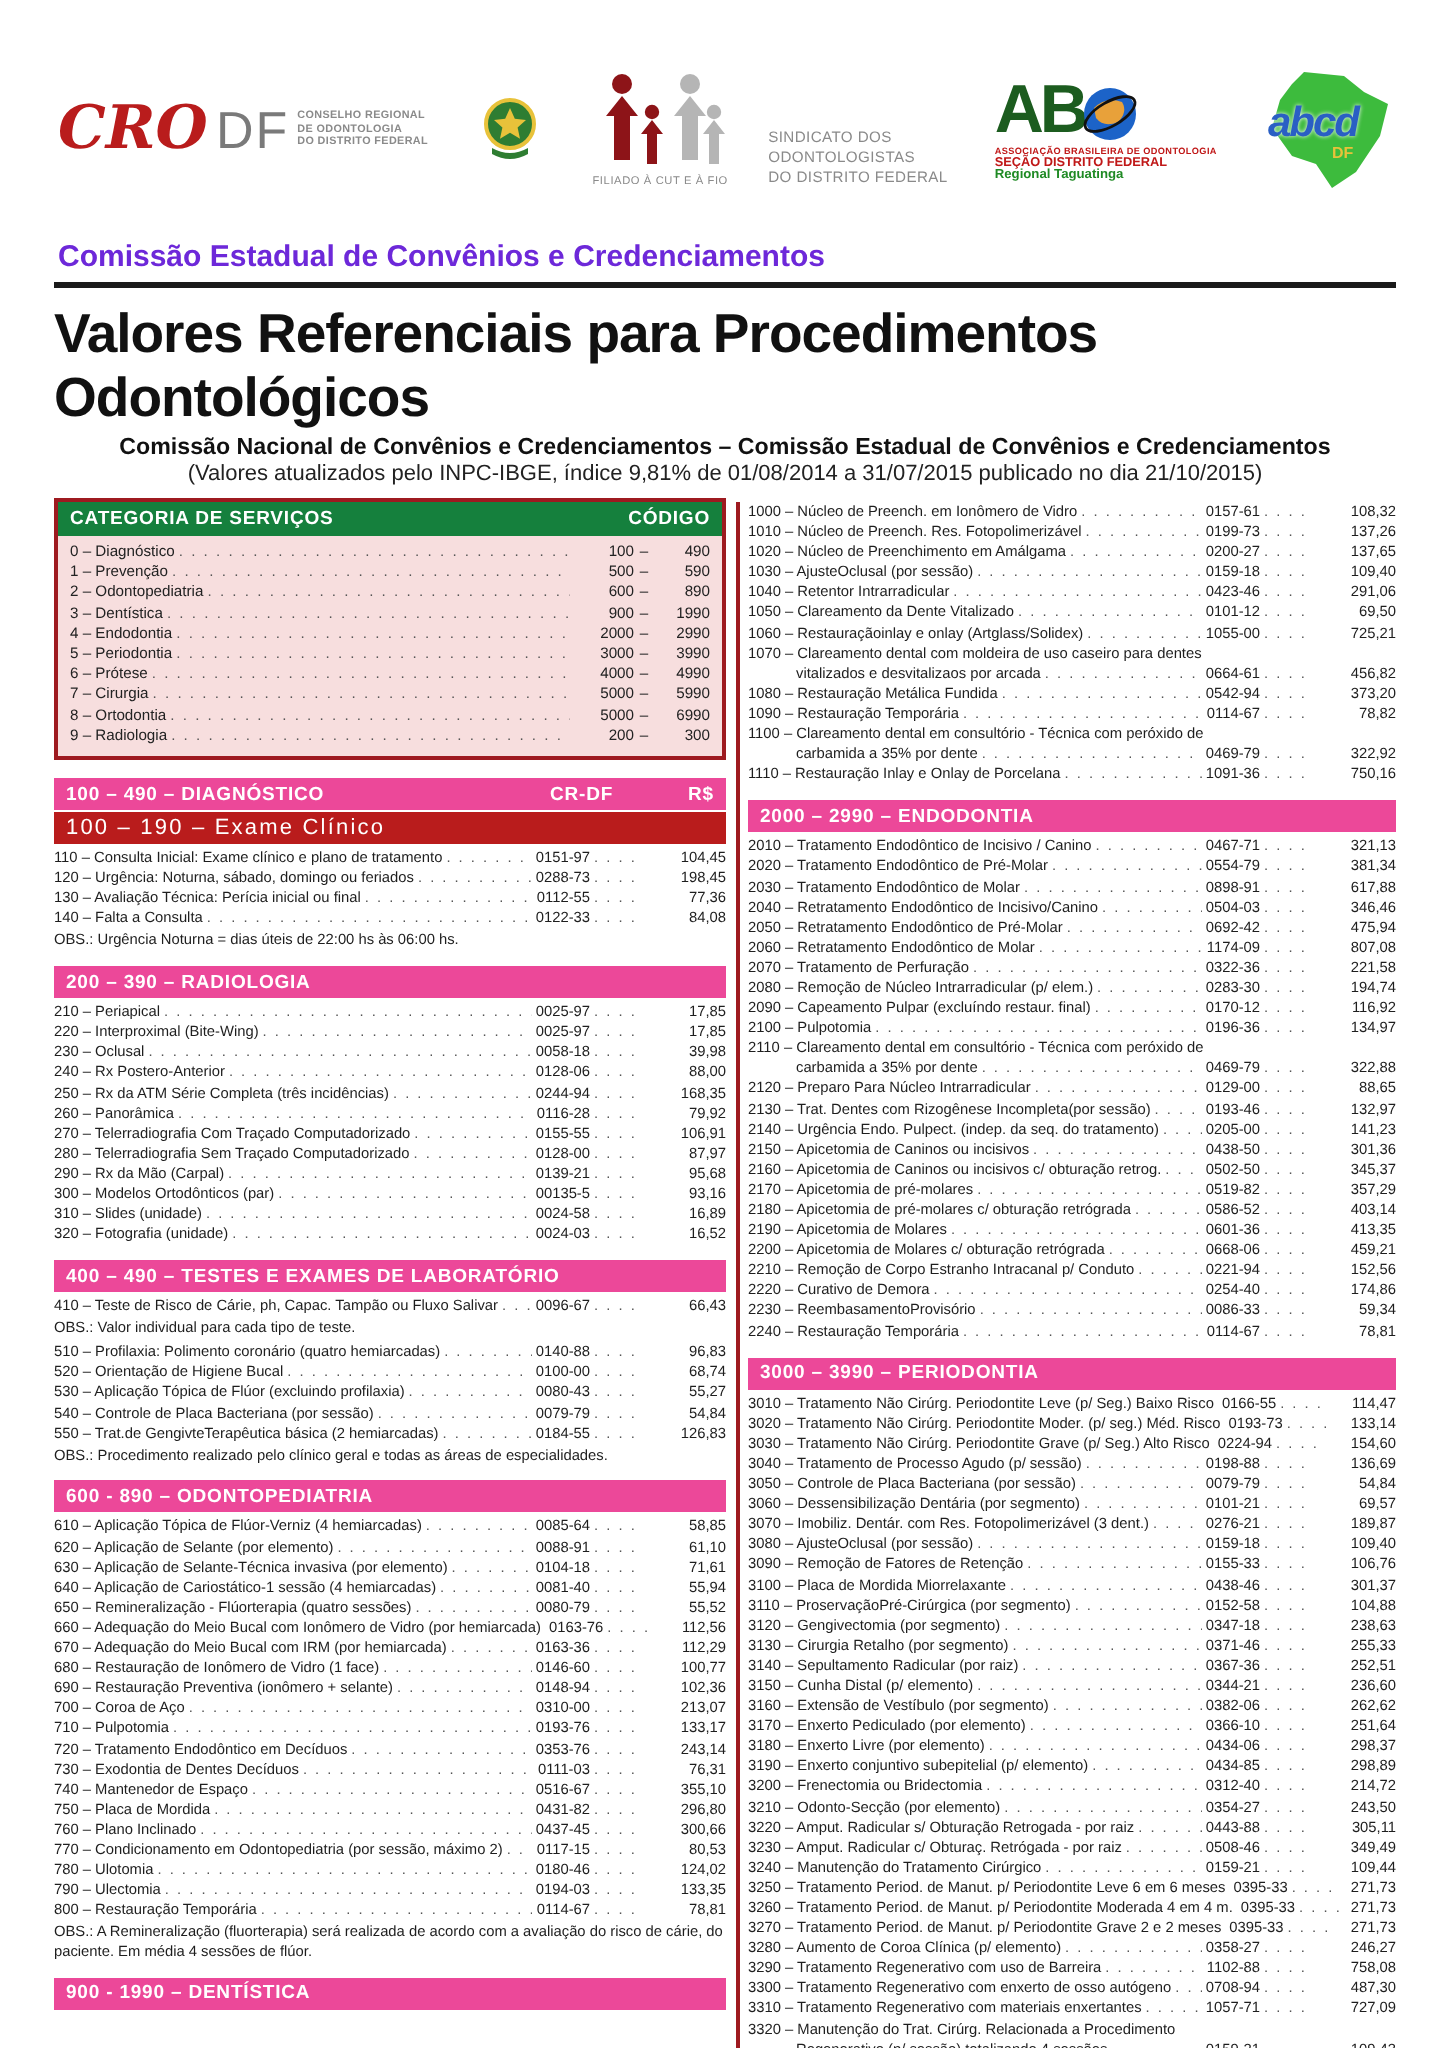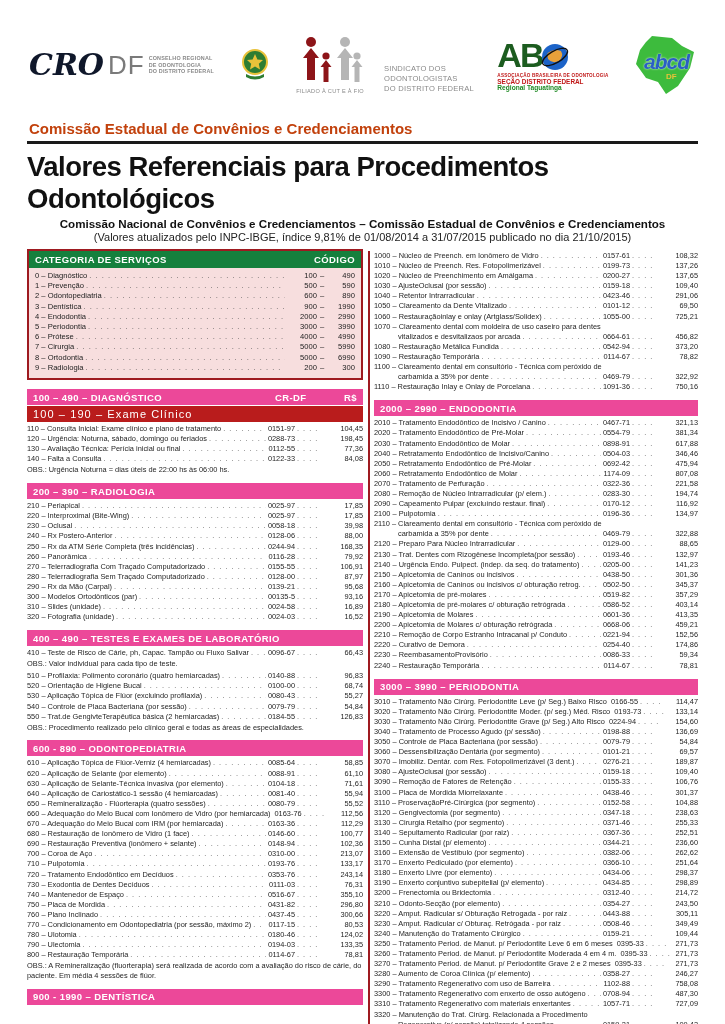--- a/index.html
+++ b/index.html
@@ -5,42 +5,42 @@
   html,body{margin:0;padding:0;}
   body{
     width:725px;height:1024px;overflow:hidden;background:#fff;
     font-family:"Liberation Sans","DejaVu Sans",sans-serif;color:#222;
     position:relative;
   }
   .page{padding:0 27px;}
   
   .logos{display:flex;align-items:center;justify-content:space-between;padding:26px 2px 10px 2px;height:78px;}
   .cro-logo{display:flex;align-items:center;gap:4px;}
-  .cro-script{font-family:"DejaVu Serif","Liberation Serif",serif;font-style:italic;font-weight:bold;font-size:30px;color:#0f172a;line-height:1;}
+  .cro-script{font-family:"DejaVu Serif","Liberation Serif",serif;font-style:italic;font-weight:bold;font-size:30px;color:#b91c1c;line-height:1;}
   .cro-df{font-size:26px;color:#7a7a7a;font-weight:normal;line-height:1;letter-spacing:1px;}
   .cro-text{font-size:5.4px;color:#8a8a8a;font-weight:bold;line-height:1.25;letter-spacing:.2px;}
   .coat{width:34px;height:36px;}
   .union{display:flex;align-items:flex-end;gap:19px;}
   .union-fig{width:70px;height:52px;}
   .union-caption{font-size:5.6px;color:#8a8a8a;letter-spacing:.3px;white-space:nowrap;}
   .union-block{display:flex;flex-direction:column;align-items:center;}
   .sind-text{font-size:7.6px;color:#8a8a8a;line-height:1.3;letter-spacing:.2px;}
   .abo{display:flex;flex-direction:column;align-items:flex-start;line-height:1;}
   .abo-top{display:flex;align-items:flex-end;}
   .abo-ab{font-size:34px;font-weight:bold;color:#1c5c1f;letter-spacing:-2px;font-family:"Liberation Sans",sans-serif;}
   .abo-globe{width:30px;height:30px;margin-left:-2px;}
   .abo-l1{font-size:4.6px;color:#c01818;font-weight:bold;letter-spacing:.2px;margin-top:2px;}
   .abo-l2{font-size:6.4px;color:#c01818;font-weight:bold;}
   .abo-l3{font-size:6.6px;color:#1f8a24;font-weight:bold;}
   .abcd-wrap{position:relative;width:64px;height:62px;}
   .abcd-map{position:absolute;inset:0;}
-  .abcd-text{position:absolute;top:16px;left:12px;font-size:21px;font-weight:bold;font-style:italic;color:#2a5fc4;letter-spacing:-1px;text-shadow:0 0 2px #fff;}
+  .abcd-text{position:absolute;top:16px;left:2px;font-size:21px;font-weight:bold;font-style:italic;color:#2a5fc4;letter-spacing:-1px;text-shadow:0 0 2px #fff;}
   .abcd-df{position:absolute;top:38px;left:34px;font-size:8px;font-weight:bold;color:#e8c23a;}
   
-  .commission-heading{font-size:15px;font-weight:bold;color:#c2410c;padding:6px 2px 4px 2px;border-bottom:3px solid #1a1a1a;}
+  .commission-heading{font-size:15px;font-weight:bold;color:#6d28d9;padding:6px 2px 4px 2px;border-bottom:3px solid #1a1a1a;}
   .main-title{font-size:27.5px;font-weight:bold;color:#111;text-align:left;letter-spacing:-.5px;padding:7px 0 2px 0;}
   .subtitle{font-size:11.6px;font-weight:bold;text-align:center;color:#111;}
   .note{font-size:11px;text-align:center;color:#222;padding:1px 0 6px 0;}
   
   .cols{display:flex;align-items:flex-start;}
   .col-left{width:336px;}
   .col-divider{width:2px;background:#9e1a20;align-self:stretch;margin:2px 4px 0 5px;}
   .col-right{width:324px;}
   
   .cat-box{border:2px solid #9e1a20;background:#f7dede;margin-bottom:9px;}

